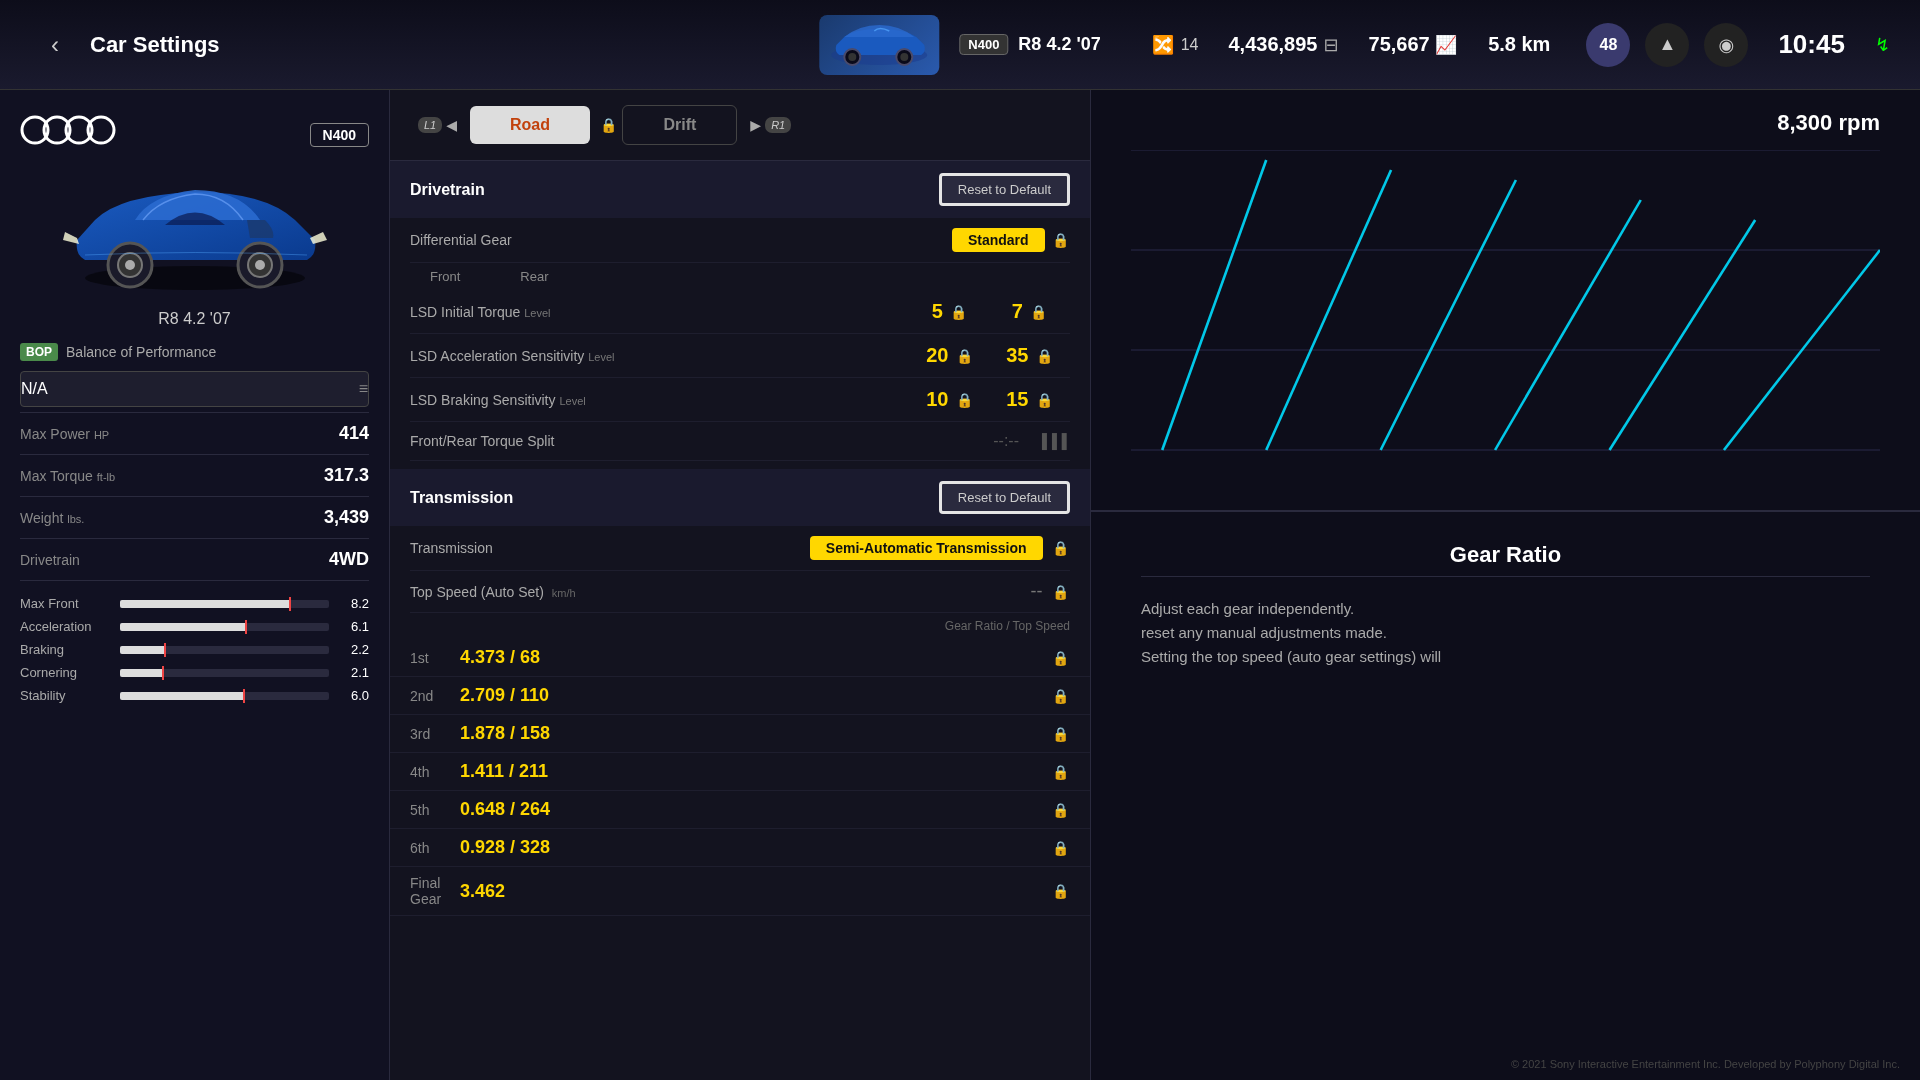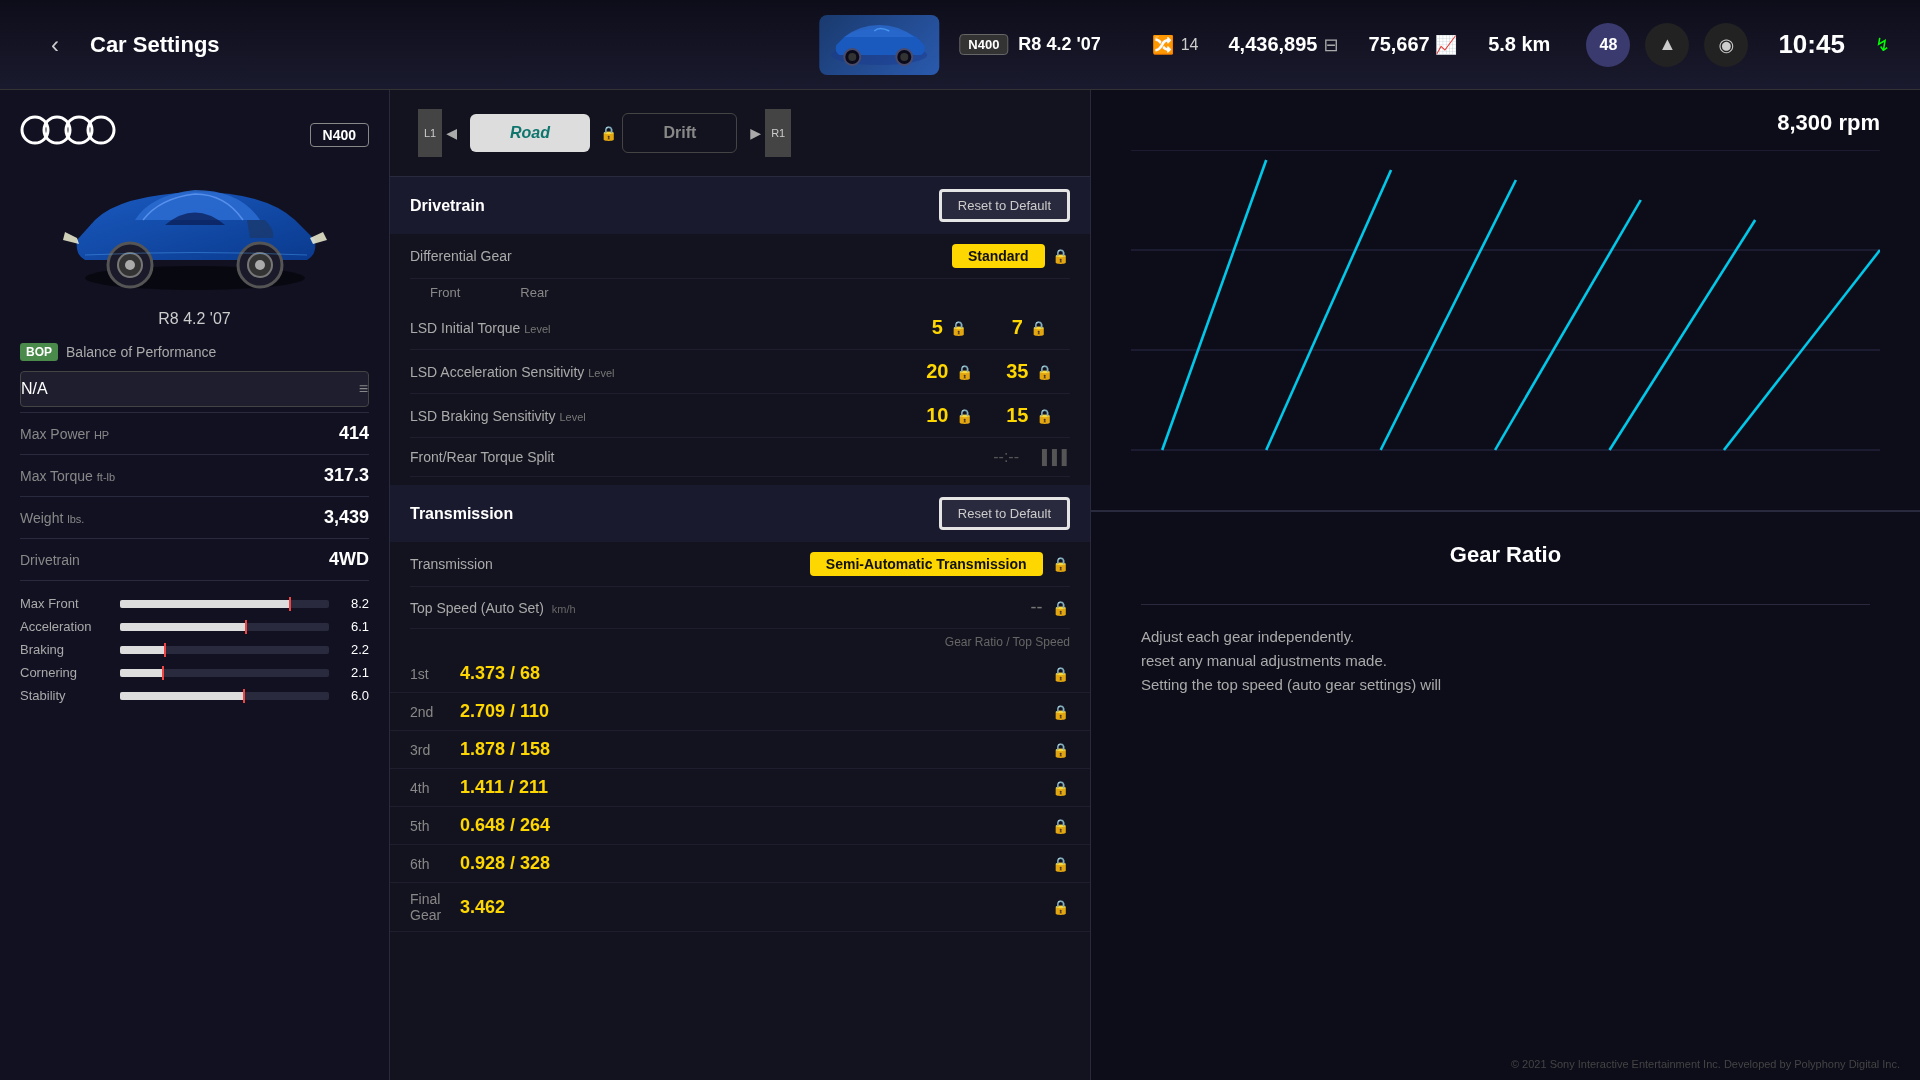--- a/index.html
+++ b/index.html
@@ -205,37 +205,37 @@
       gap: 5px;
       border-bottom: 1px solid #2a2a3e;
     }
     .tab-arrow {
       color: #aaa; font-size: 14px; cursor: pointer;
       padding: 4px 8px;
       display: flex; align-items: center;
     }
     .l1-badge, .r1-badge {
       background: #444;
-      border-radius: 0;
-      padding: 18px 6px;
+      border-radius: 7px;
+      padding: 2px 6px;
       font-size: 11px;
       color: #ccc;
+      font-style: italic;
     }
     .tab-btn {
       padding: 10px 40px;
       border-radius: 6px;
       font-size: 16px;
       font-weight: bold;
       cursor: pointer;
       border: none;
     }
     .tab-btn.active {
       background: #ddd;
-      color: #0f766e;
-      font-style: italic;
+      color: #c2410c;
     }
     .tab-btn.inactive {
       background: transparent;
       color: #888;
       border: 1px solid #444;
     }
     .lock-icon-tab { color: #888; font-size: 14px; margin-left: 5px; }
 
     
     .section-header {
@@ -377,21 +377,21 @@
 
     
     .gear-info-section {
       padding: 30px 50px;
       border-top: 1px solid #2a2a3e;
     }
     .gear-ratio-title {
       font-size: 22px;
       font-weight: bold;
       text-align: center;
-      margin-bottom: 36px;
+      margin-bottom: 8px;
       color: #fff;
     }
     .gear-info-divider {
       height: 1px;
       background: #2a2a3e;
       margin-bottom: 20px;
     }
     .gear-info-text {
       font-size: 15px;
       color: #aaa;

